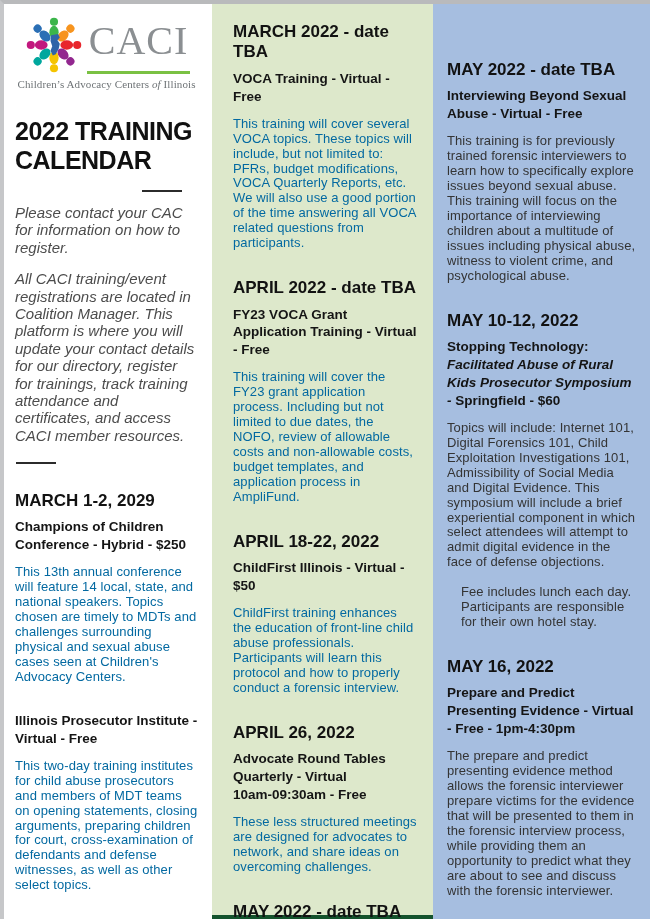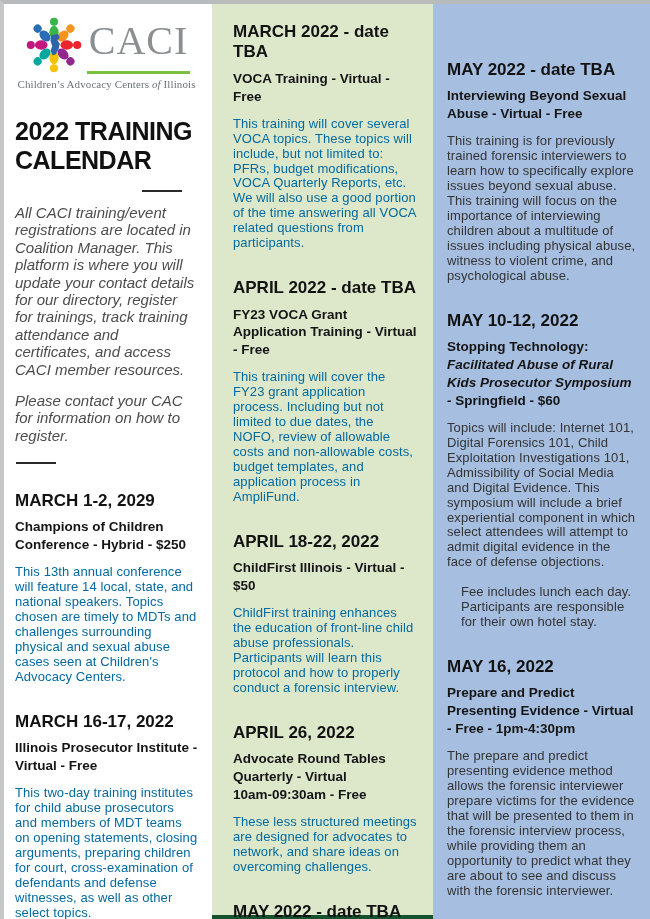--- a/index.html
+++ b/index.html
@@ -116,34 +116,33 @@
       </div>
       <div class="logo-tagline"><span>Children’s Advocacy Centers </span><em>of</em><span> Illinois</span></div>
     </div>
 
     <div class="cal-title">2022 TRAINING
 CALENDAR</div>
 
     <div class="divider divider-a"></div>
 
     <div class="intro">
+      <p>Please contact your CAC for information on how to register.</p>
       <p>All CACI training/event registrations are located in Coalition Manager. This platform is where you will update your contact details for our directory, register for trainings, track training attendance and certificates, and access CACI member resources.</p>
-      <p>Please contact your CAC for information on how to register.</p>
     </div>
 
     <div class="divider divider-b"></div>
 
     <div class="event">
       <div class="ev-date">MARCH 1-2, 2029</div>
       <div class="ev-title">Champions of Children Conference - Hybrid - $250</div>
       <div class="ev-body">This 13th annual conference will feature 14 local, state, and national speakers. Topics chosen are timely to MDTs and challenges surrounding physical and sexual abuse cases seen at Children's Advocacy Centers.</div>
     </div>
 
     <div class="event">
-      <div class="ev-date">MARCH 16-17, 2022</div>
       <div class="ev-title">Illinois Prosecutor Institute - Virtual - Free</div>
       <div class="ev-body">This two-day training institutes for child abuse prosecutors and members of MDT teams on opening statements, closing arguments, preparing children for court, cross-examination of defendants and defense witnesses, as well as other select topics.</div>
     </div>
 
   </div>
 
   <div class="col-mid">
 
     <div class="event first">
       <div class="ev-date">MARCH 2022 - date TBA</div>

